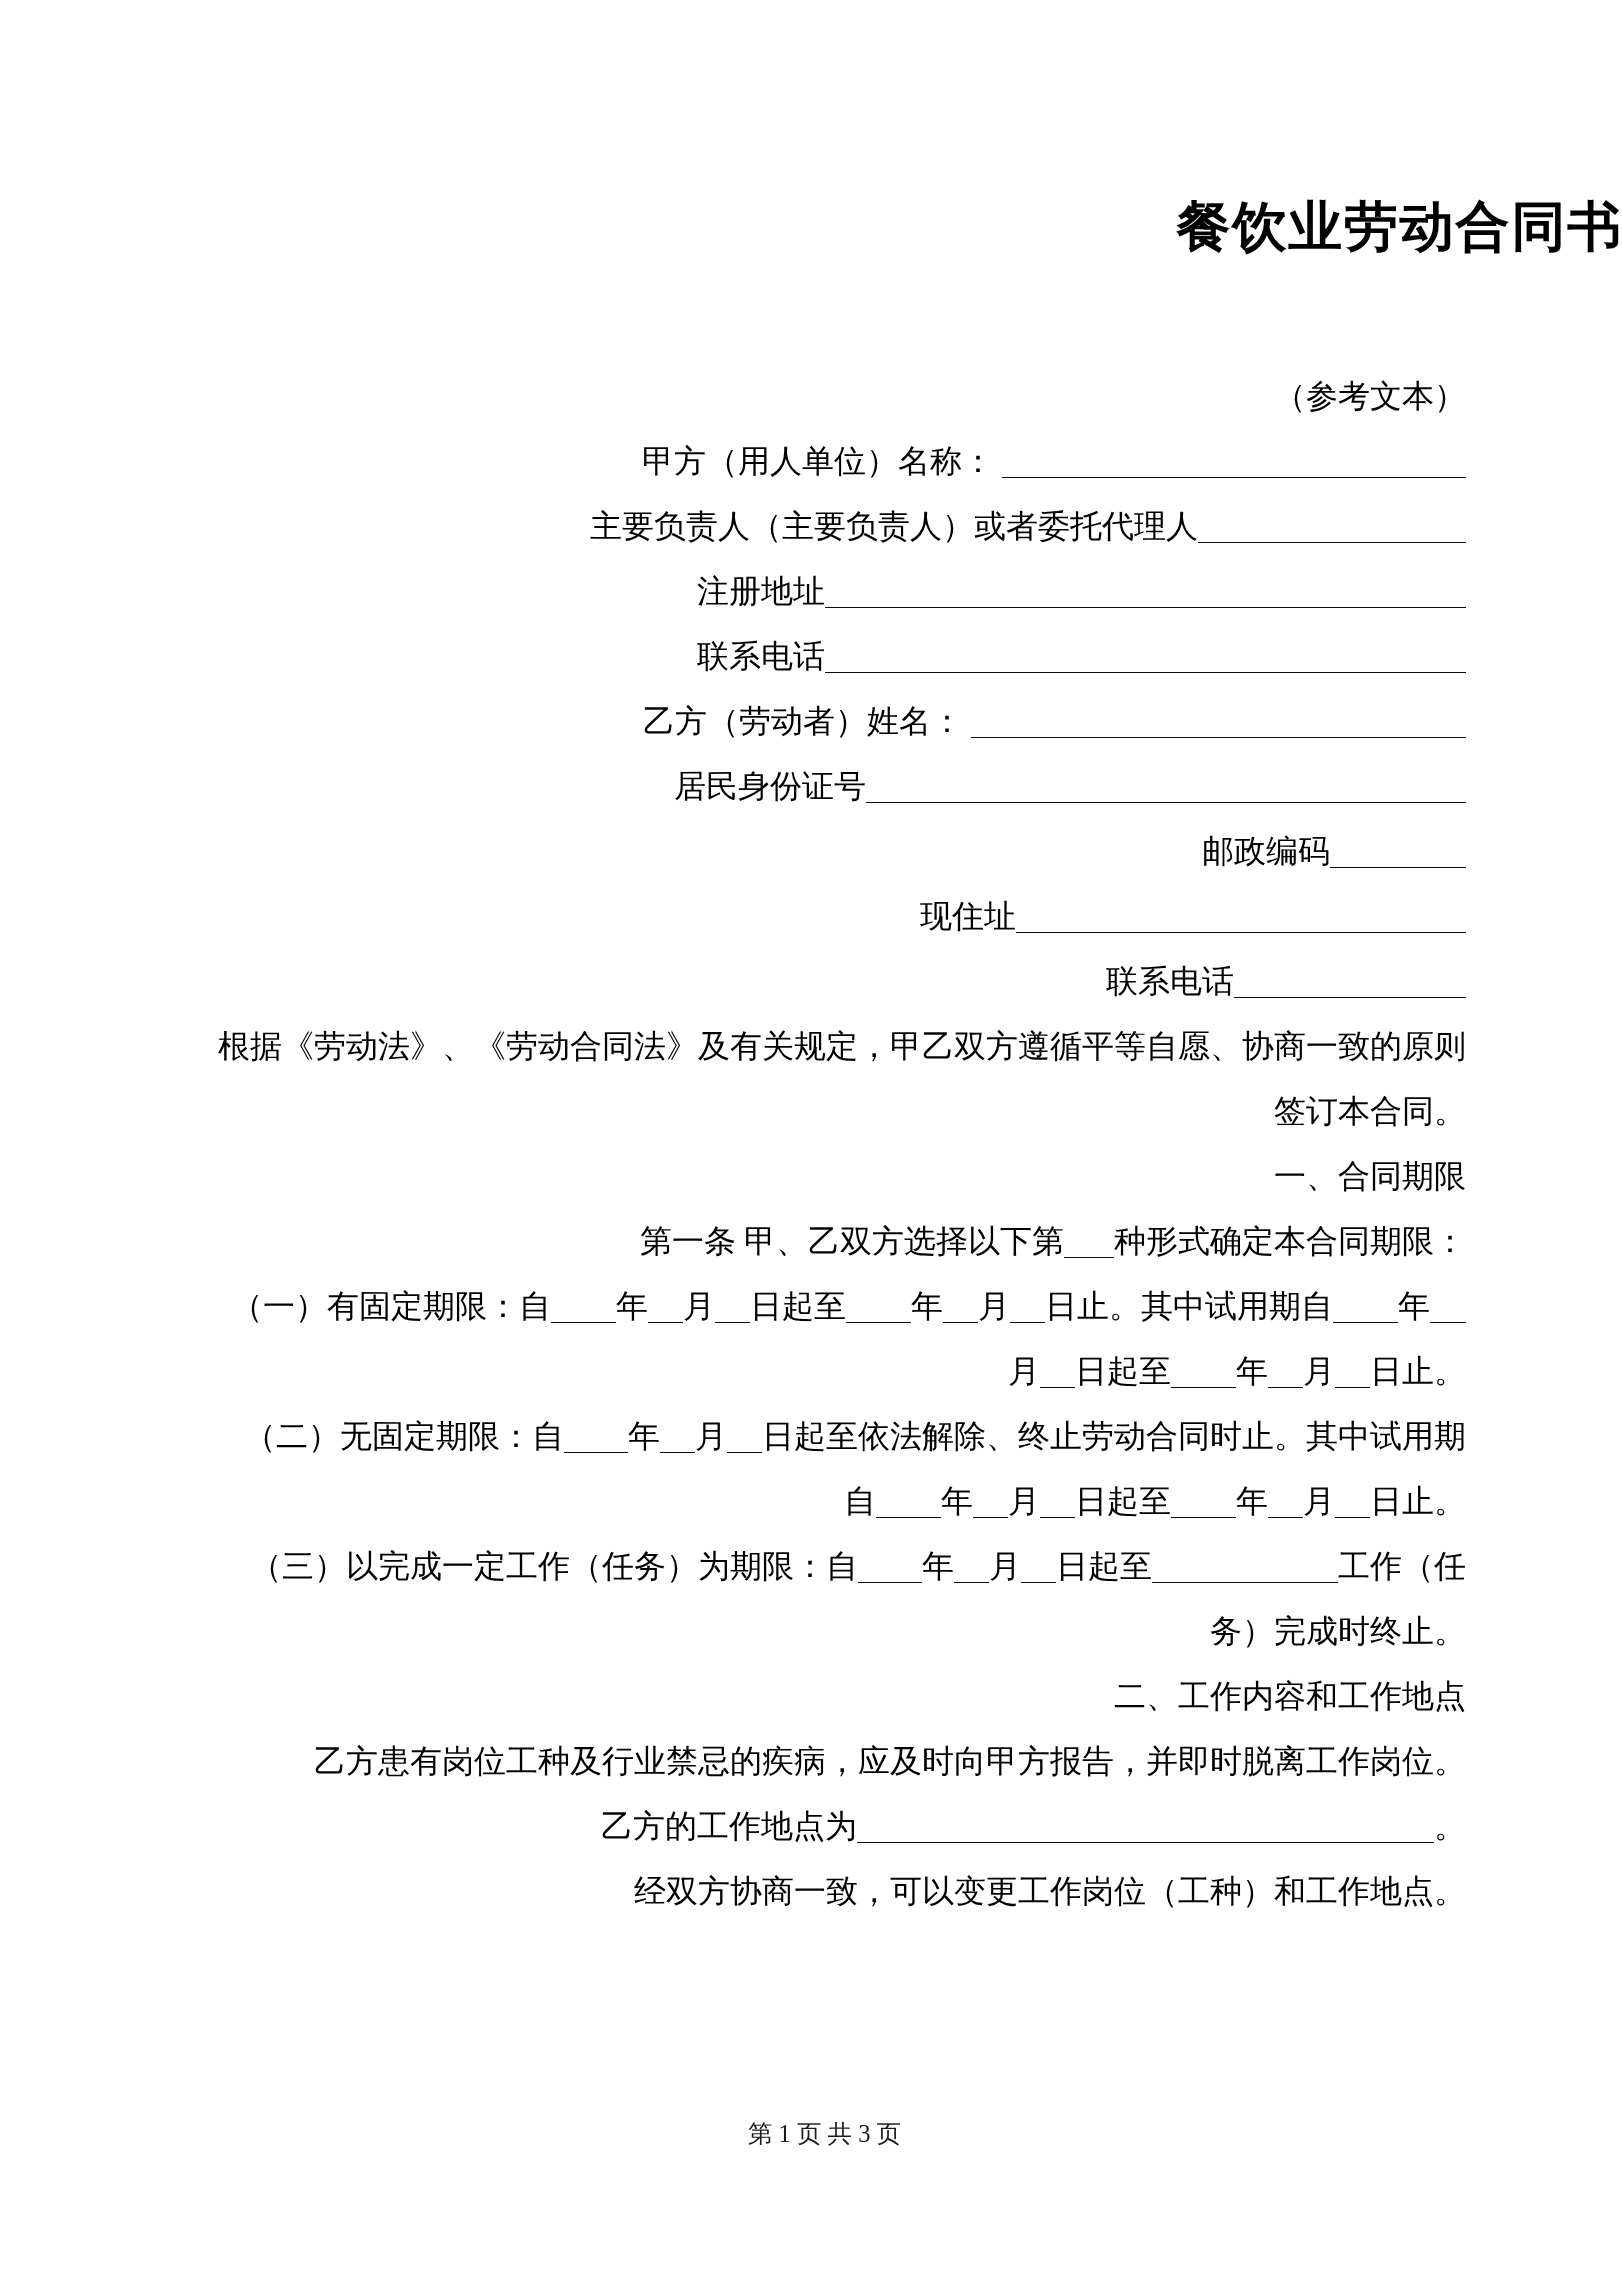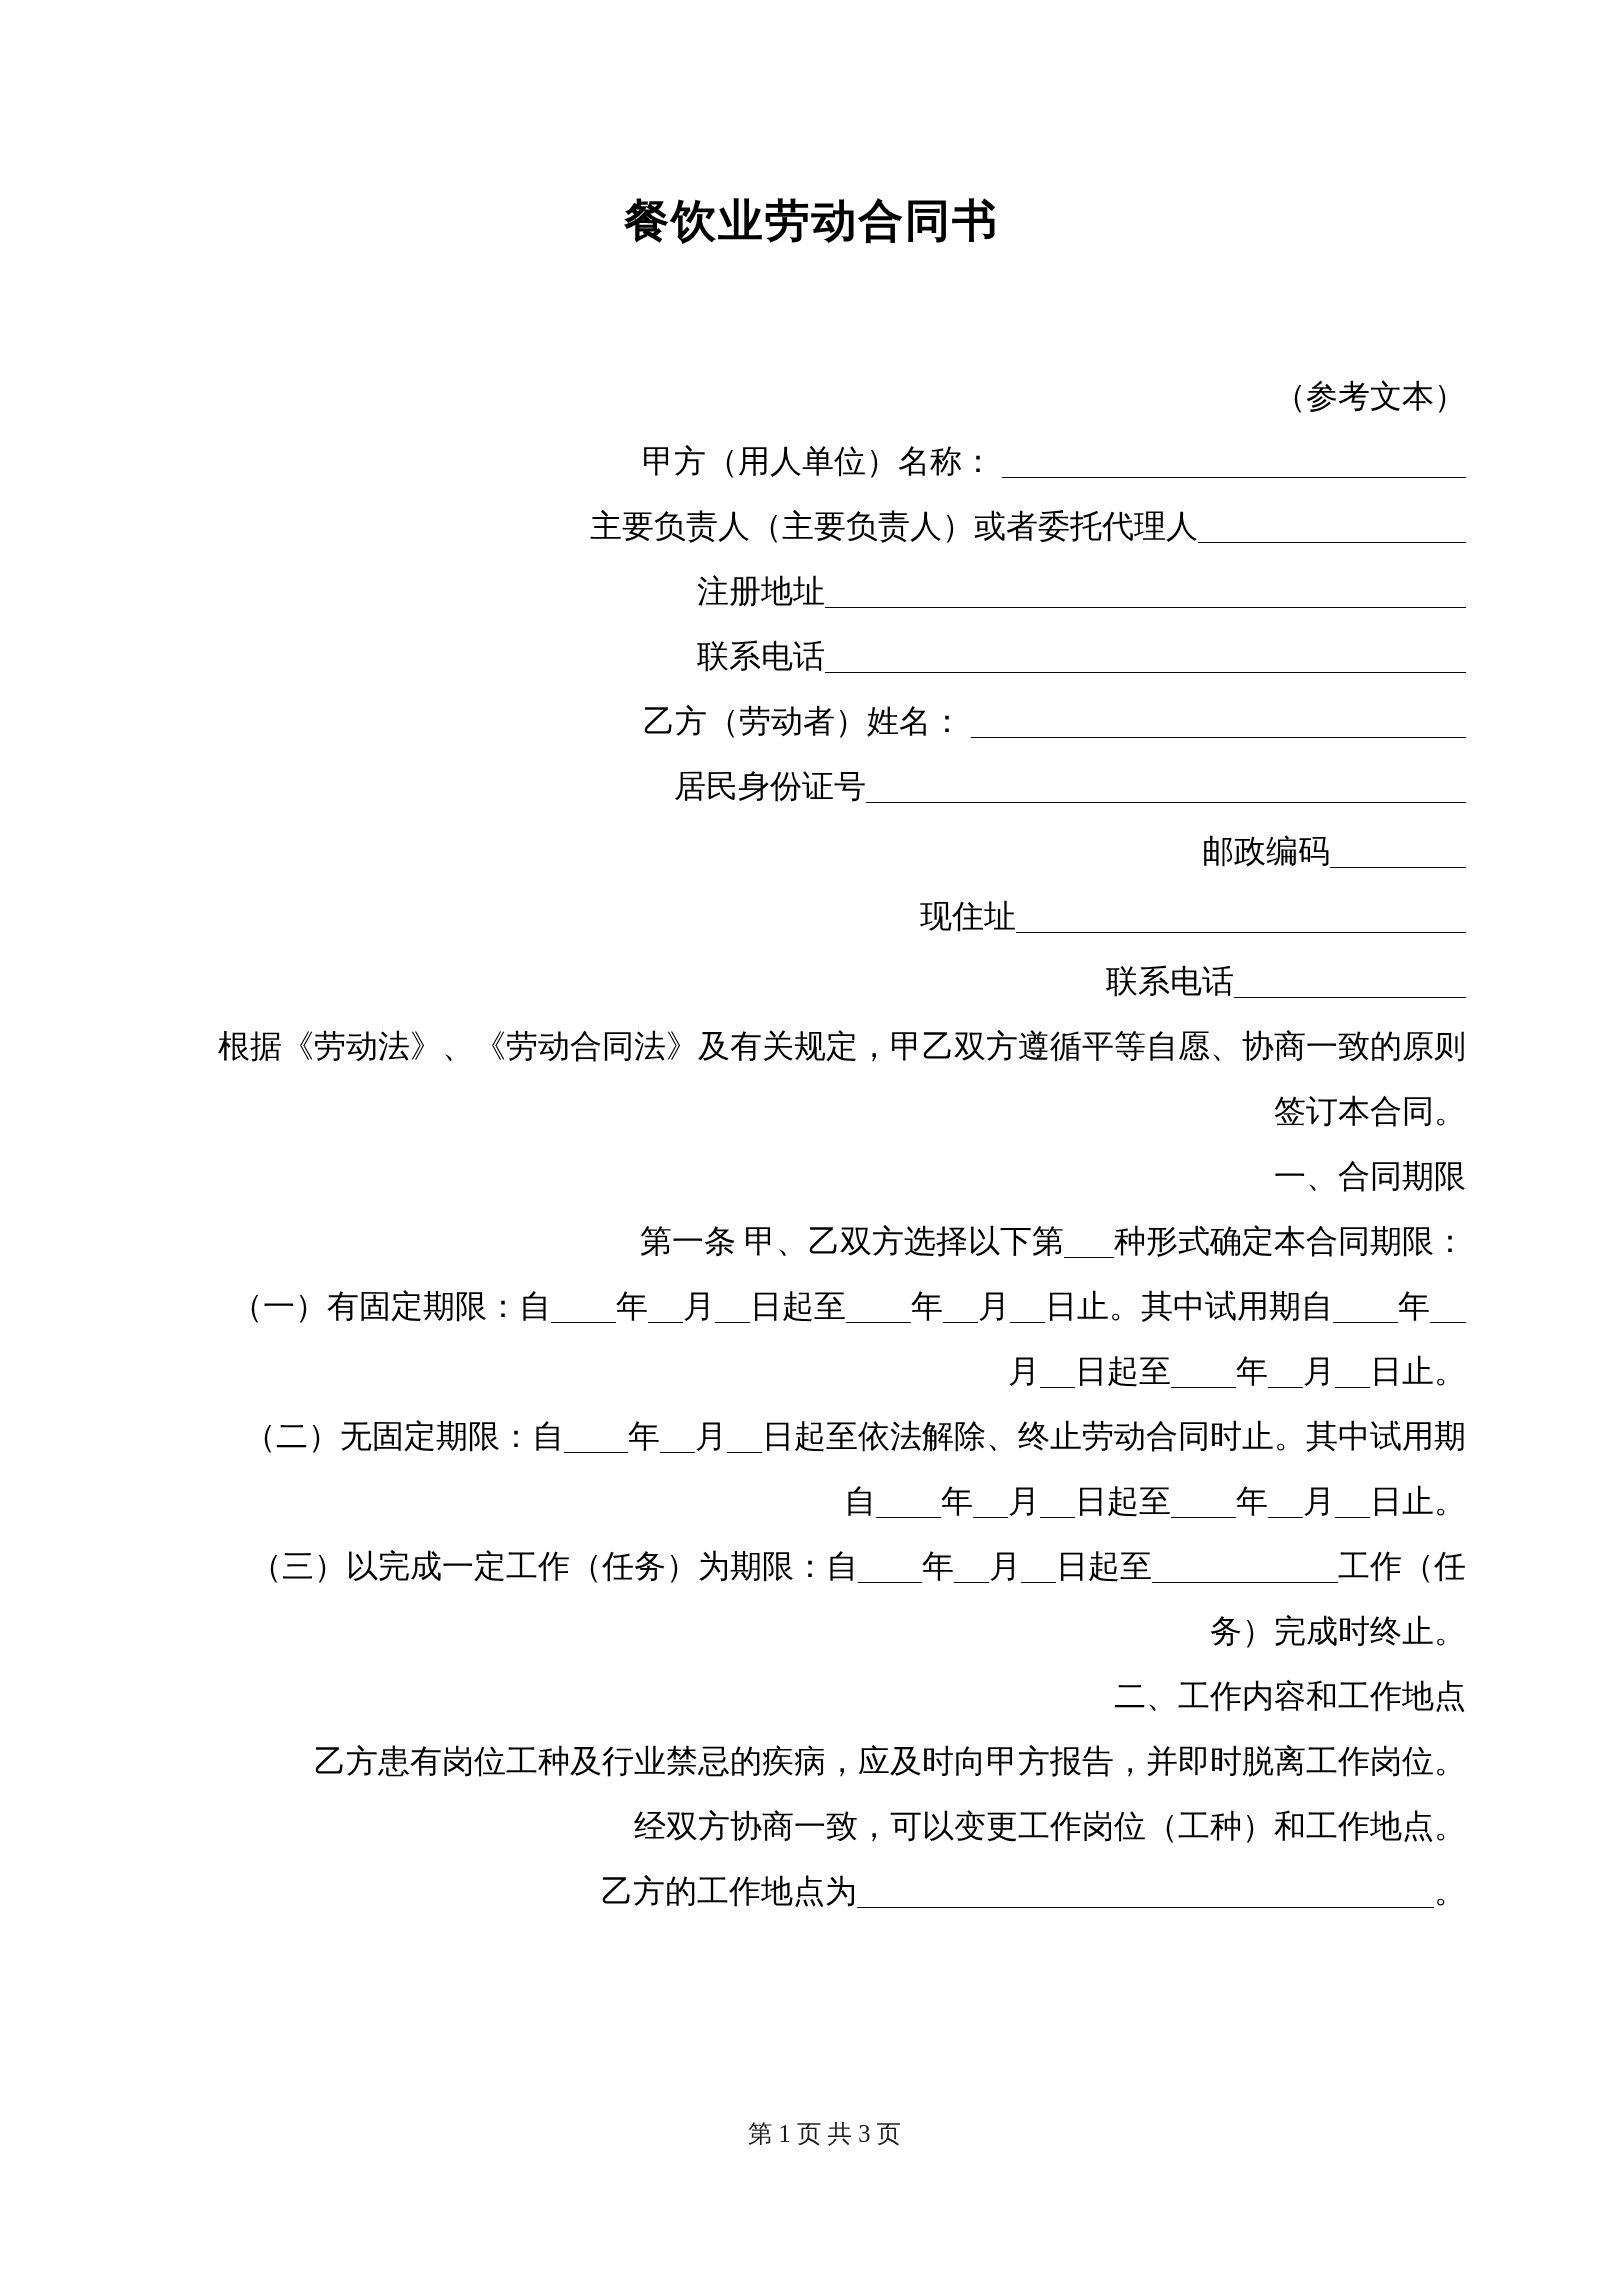--- a/index.html
+++ b/index.html
@@ -11,22 +11,22 @@
     background: #ffffff;
     overflow: hidden;
     font-family: "Liberation Serif", "DejaVu Serif", serif;
     color: #000000;
   }
   .doc-title {
     position: absolute;
     top: 191px;
     left: 0;
     width: 100%;
-    text-align: center;
-    font-size: 45px;
+    text-align: right;
+    font-size: 54px;
     font-weight: bold;
     letter-spacing: 1.8px;
   }
   .doc-body {
     position: absolute;
     top: 364px;
     left: 193px;
     width: 1273px;
     font-size: 32px;
     text-align: right;
@@ -74,18 +74,18 @@
       <div class="line"><span>一、合同期限</span></div>
       <div class="line"><span>第一条 甲、乙双方选择以下第</span><span class="blank" style="width: 50px;"></span><span>种形式确定本合同期限：</span></div>
       <div class="line"><span>（一）有固定期限：自</span><span class="blank" style="width: 65px;"></span><span>年</span><span class="blank" style="width: 35px;"></span><span>月</span><span class="blank" style="width: 35px;"></span><span>日起至</span><span class="blank" style="width: 65px;"></span><span>年</span><span class="blank" style="width: 35px;"></span><span>月</span><span class="blank" style="width: 35px;"></span><span>日止。其中试用期自</span><span class="blank" style="width: 65px;"></span><span>年</span><span class="blank" style="width: 36px;"></span></div>
       <div class="line"><span>月</span><span class="blank" style="width: 35px;"></span><span>日起至</span><span class="blank" style="width: 65px;"></span><span>年</span><span class="blank" style="width: 35px;"></span><span>月</span><span class="blank" style="width: 35px;"></span><span>日止。</span></div>
       <div class="line"><span>（二）无固定期限：自</span><span class="blank" style="width: 64px;"></span><span>年</span><span class="blank" style="width: 35px;"></span><span>月</span><span class="blank" style="width: 35px;"></span><span>日起至依法解除、终止劳动合同时止。其中试用期</span></div>
       <div class="line"><span>自</span><span class="blank" style="width: 65px;"></span><span>年</span><span class="blank" style="width: 35px;"></span><span>月</span><span class="blank" style="width: 35px;"></span><span>日起至</span><span class="blank" style="width: 65px;"></span><span>年</span><span class="blank" style="width: 35px;"></span><span>月</span><span class="blank" style="width: 35px;"></span><span>日止。</span></div>
       <div class="line"><span>（三）以完成一定工作（任务）为期限：自</span><span class="blank" style="width: 64px;"></span><span>年</span><span class="blank" style="width: 35px;"></span><span>月</span><span class="blank" style="width: 35px;"></span><span>日起至</span><span class="blank" style="width: 186px;"></span><span>工作（任</span></div>
       <div class="line"><span>务）完成时终止。</span></div>
       <div class="line"><span>二、工作内容和工作地点</span></div>
       <div class="line"><span>乙方患有岗位工种及行业禁忌的疾病，应及时向甲方报告，并即时脱离工作岗位。</span></div>
+      <div class="line"><span>乙方的工作地点为</span><span class="blank" style="width: 577px;"></span><span>。</span></div>
       <div class="line"><span>经双方协商一致，可以变更工作岗位（工种）和工作地点。</span></div>
-      <div class="line"><span>乙方的工作地点为</span><span class="blank" style="width: 577px;"></span><span>。</span></div>
     </div>
   <div class="doc-footer">第 1 页 共 3 页</div>
 </div>
 
 
 </body></html>

